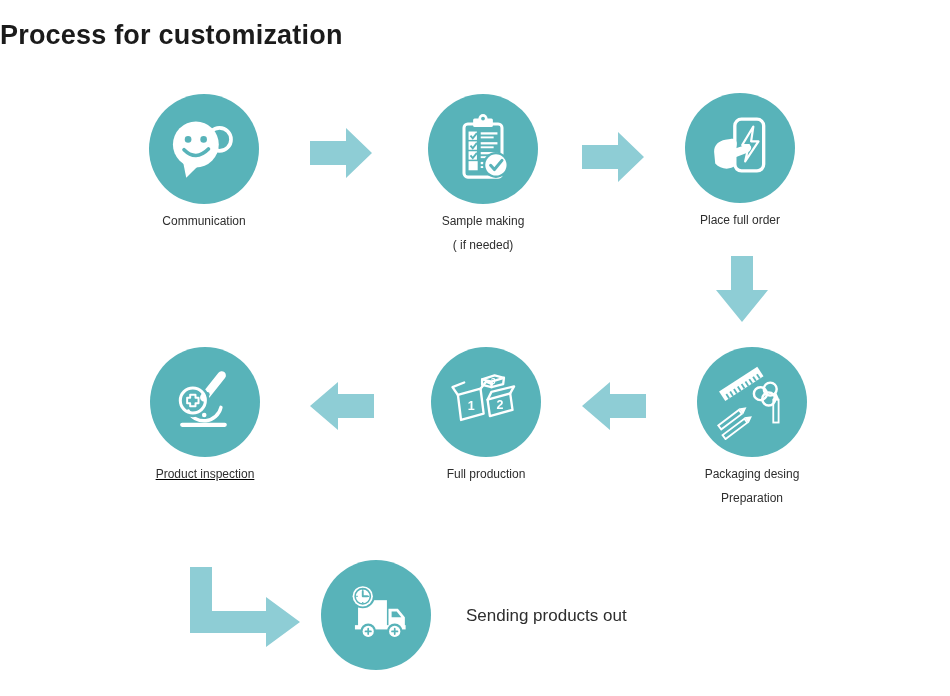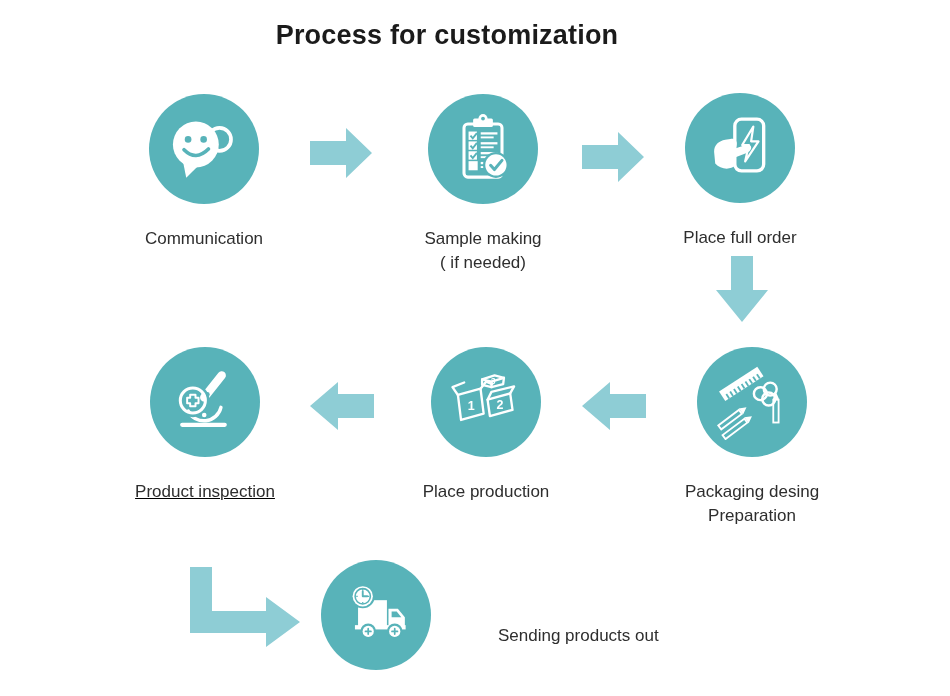--- a/index.html
+++ b/index.html
@@ -9,32 +9,32 @@
     --label-text:#2e2e2e;
     --background:#ffffff;
   }
   html,body{margin:0;padding:0;}
   body{
     width:950px;height:696px;position:relative;overflow:hidden;
     background:var(--background,#fff);
     font-family:"Liberation Sans", sans-serif;
   }
   .title{
-    position:absolute;top:20px;left:0;width:894px;text-align:center;
+    position:absolute;top:20px;left:0;width:894px;
     font-size:27px;font-weight:700;color:var(--title-text,#1b1b1b);
     letter-spacing:.2px;
   }
   .node{position:absolute;display:flex;flex-direction:column;align-items:center;}
   .circle{
     width:110px;height:110px;border-radius:50%;
     background:var(--node,#58b3b9);
     display:flex;align-items:center;justify-content:center;flex:0 0 auto;
   }
   .label{
-    margin-top:23px;text-align:center;font-size:17px;line-height:24px;
+    margin-top:5px;text-align:center;font-size:12px;line-height:24px;
     color:var(--label-text,#2e2e2e);white-space:nowrap;
   }
   .side-label{
     position:absolute;font-size:17px;color:var(--label-text,#2e2e2e);white-space:nowrap;
   }
   .arrow{position:absolute;}
   .arrow-shape{fill:var(--arrow,#8ecdd5);}
   
   .wf{fill:#ffffff;}
   .ws{stroke:#ffffff;fill:none;}
@@ -48,21 +48,21 @@
   .n4{left:654px;top:347px;width:196px;align-items:center;}
   .n5{left:376px;top:347px;width:220px;}
   .n6{left:110px;top:347px;width:190px;text-decoration:underline;}
   .n7{left:321px;top:560px;width:110px;}
   .a1{left:310px;top:128px;}
   .a2{left:582px;top:132px;}
   .a3{left:716px;top:256px;}
   .a4{left:582px;top:382px;}
   .a5{left:310px;top:382px;}
   .a6{left:190px;top:567px;}
-  .l7{left:466px;top:626px;margin-left:32px;}
+  .l7{left:466px;top:606px;}
 </style>
 </head>
 <body>
 
 <div class="title">Process for customization</div>
 
 <div class="node n1">
   <div class="circle">
     <svg viewBox="0 0 100 100" width="74" height="74">
       <circle class="ws" cx="71" cy="37" r="15.5" stroke-width="5"></circle>
@@ -199,21 +199,21 @@
         <path d="M45 21 L61 16 L73 19 L72 27 L57 31 L45 28 Z"></path>
         <path d="M45 21 L57 24 L57 31"></path>
         <path d="M57 24 L73 19"></path>
       </g>
       <text class="num" x="31" y="60" font-size="16">1</text>
       <text class="num" x="68" y="59" font-size="16">2</text>
       <text class="num" x="59" y="27" font-size="11">3</text>
     </svg>
   </div>
   <div class="label">
-    <div>Place production</div>
+    <div>Full production</div>
   </div>
 </div>
 
 <div class="arrow a5">
   <svg width="64" height="48" viewBox="0 0 64 48">
       <polygon class="arrow-shape" points="64,12 28,12 28,0 0,24 28,48 28,36 64,36"></polygon>
     </svg>
 </div>
 
 <div class="node n6">

